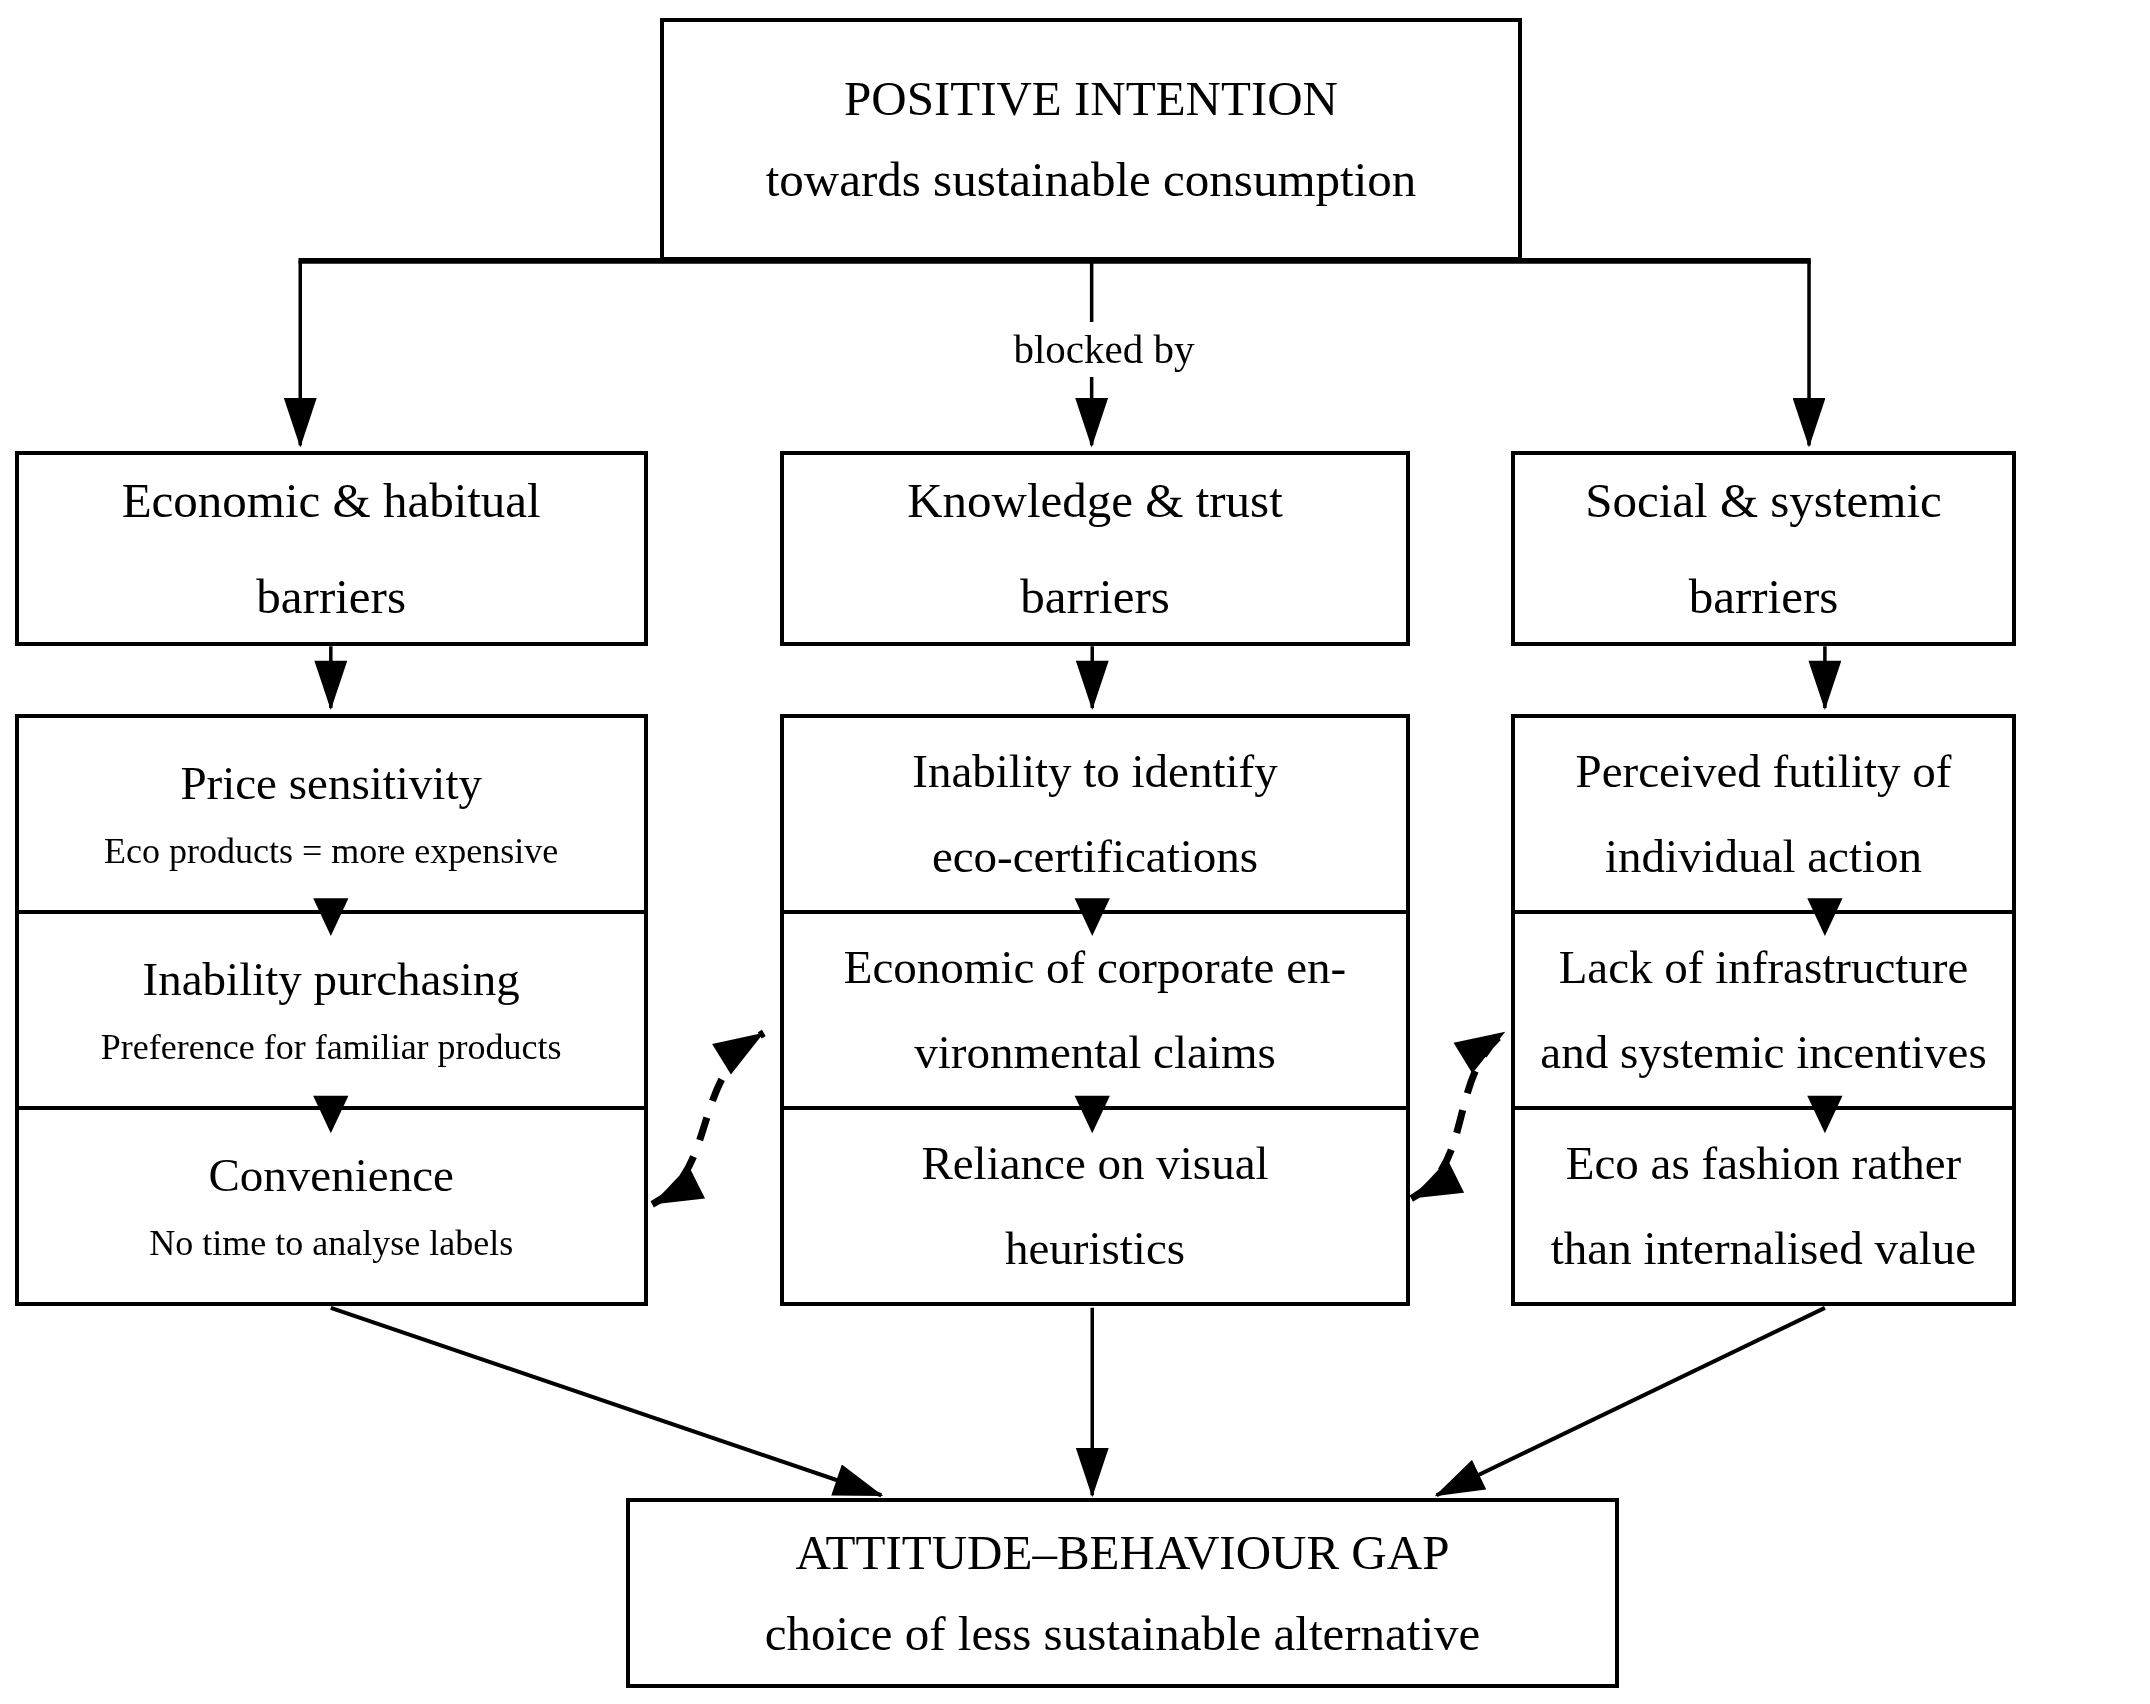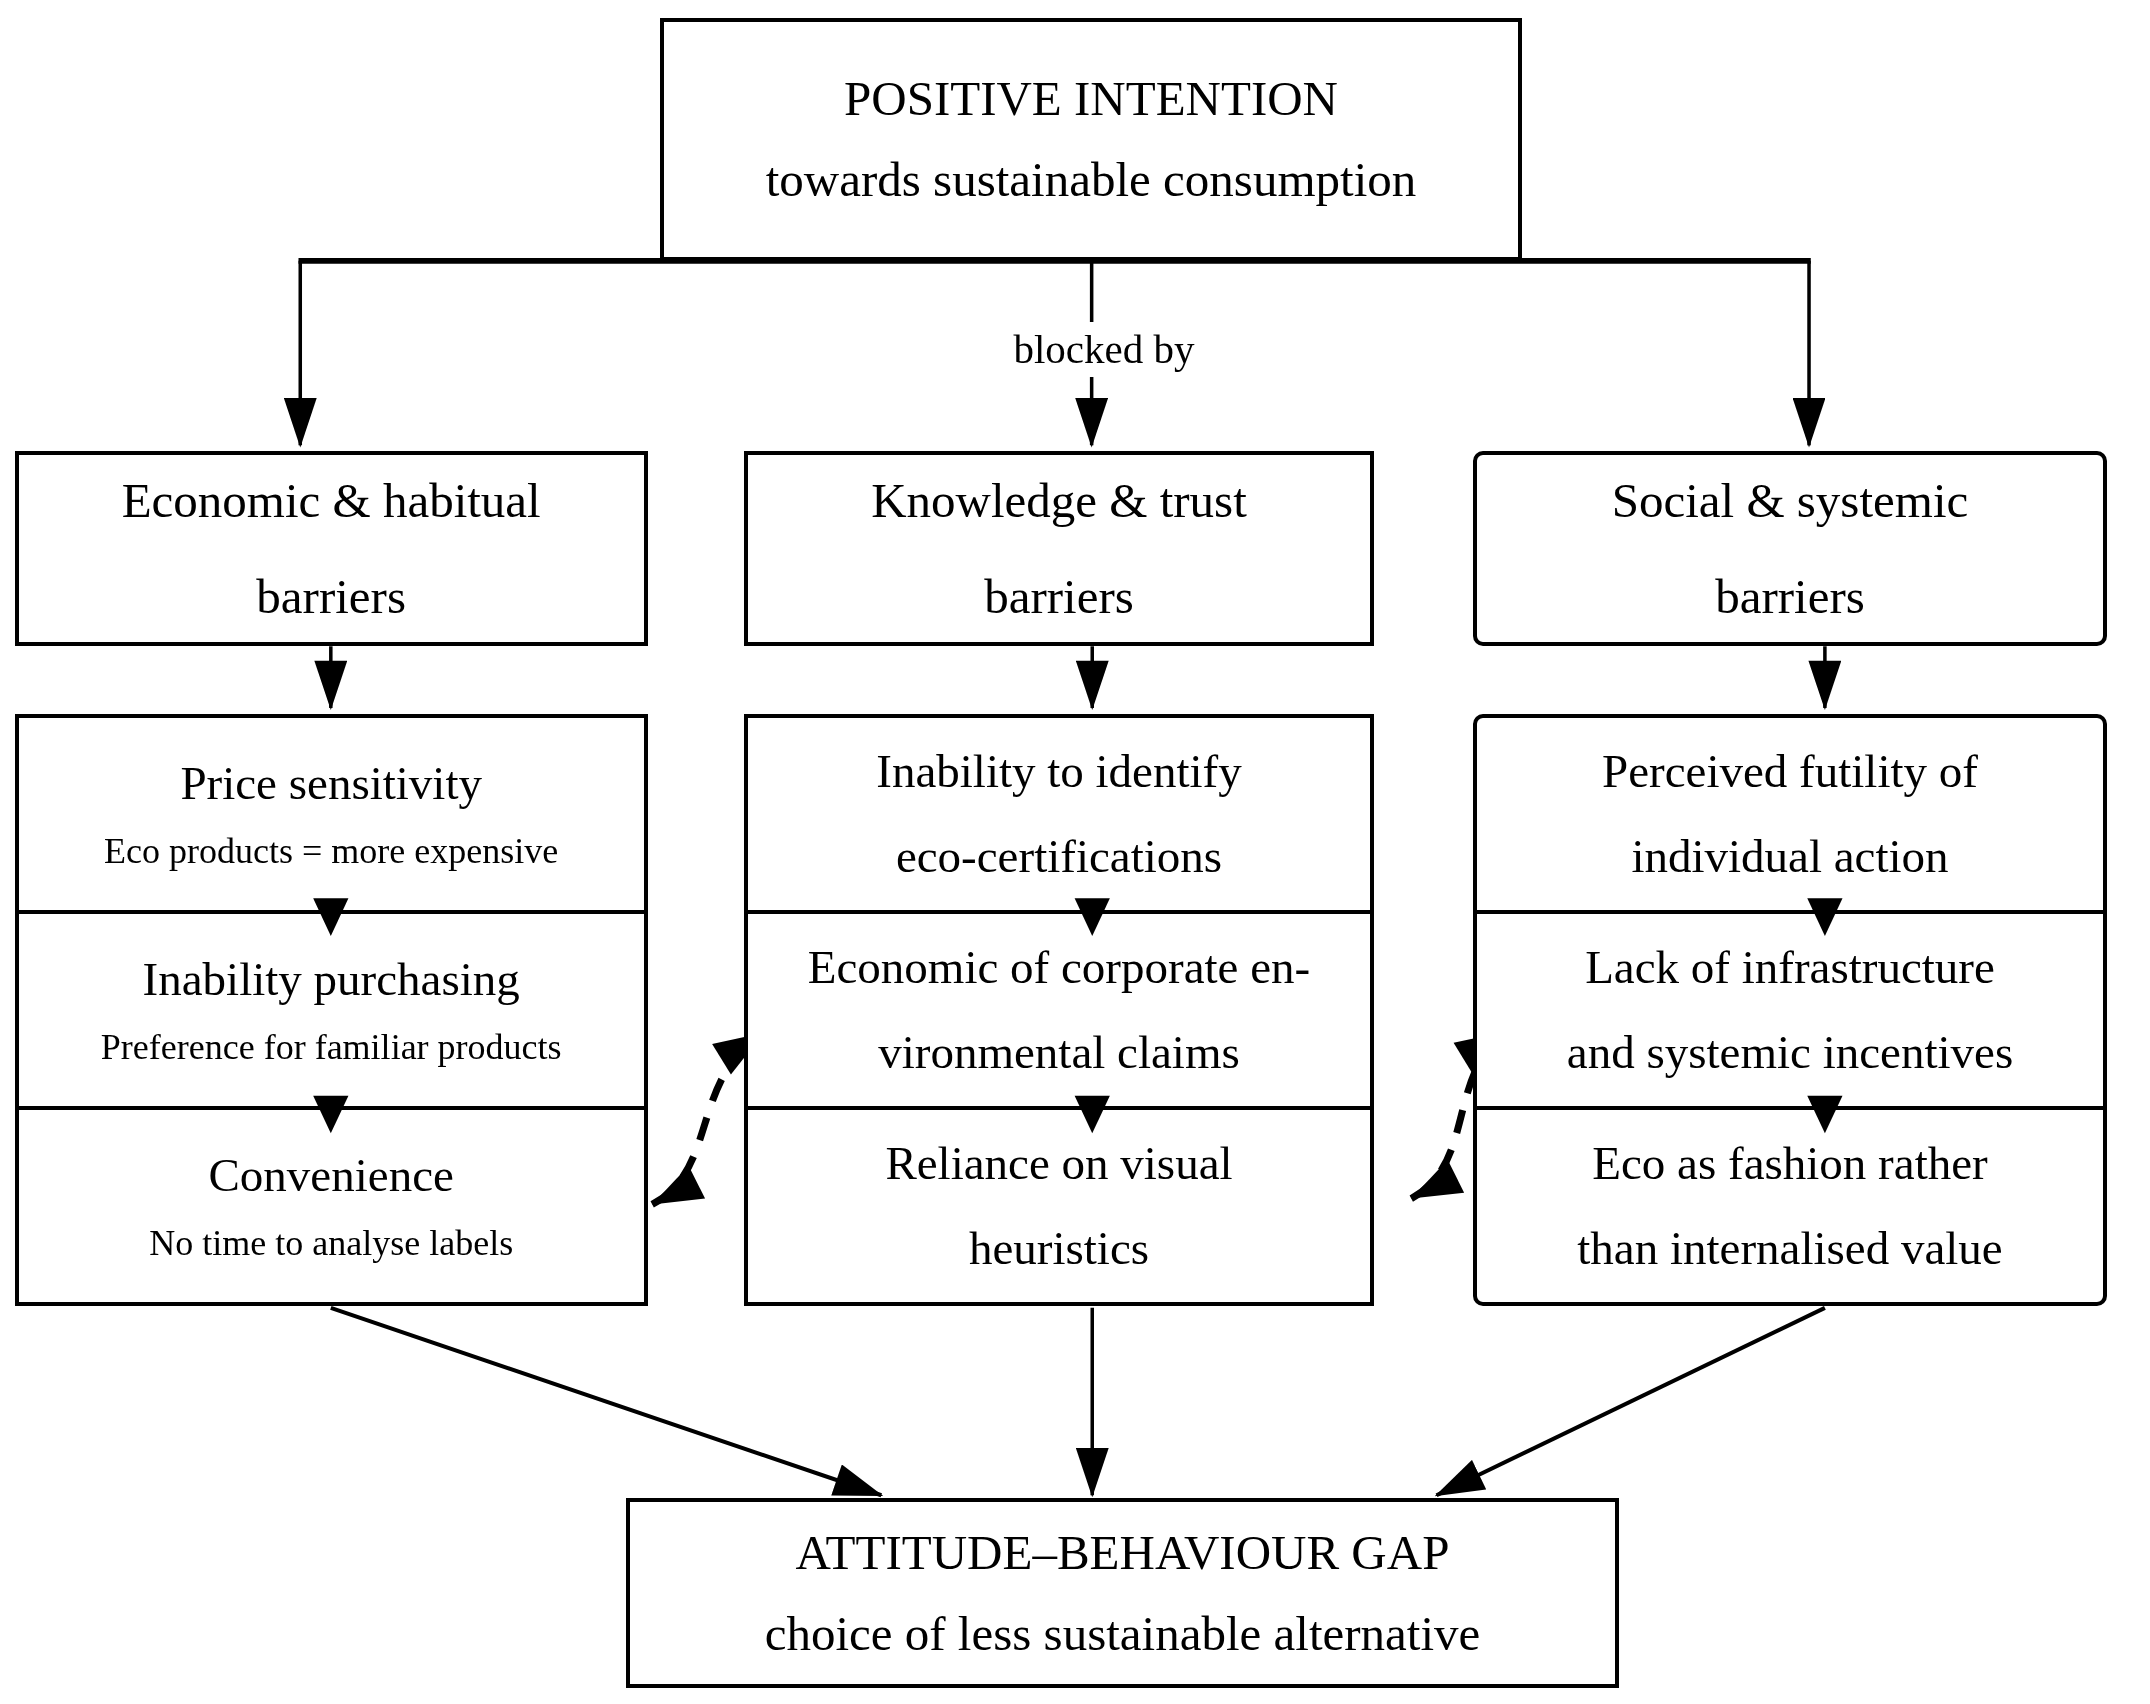--- a/index.html
+++ b/index.html
@@ -15,22 +15,22 @@
   .stack{position:absolute;border:4.1px solid #000;background:#fff;box-sizing:border-box;
          display:flex;flex-direction:column;z-index:1;}
   .cell{flex:1 1 0;display:flex;flex-direction:column;align-items:center;justify-content:center;
         gap:26px;text-align:center;}
   .cell + .cell{border-top:4.1px solid #000;}
   .big-line{font-size:49px;line-height:1;white-space:nowrap;}
   .box-top{left:660px;top:17.6px;width:862px;height:243px;gap:32px;}
   .hdr{top:451px;height:195px;gap:47px;}
   .hdr-line{font-size:49px;line-height:1;white-space:nowrap;}
   #hdr-econ,#stack-econ{left:14.7px;width:633px;}
-  #hdr-know,#stack-know{left:744px;width:630px;}
-  #hdr-soc,#stack-soc{left:1473px;width:634px;border-radius:10px;}
+  #hdr-know,#stack-know{left:780px;width:630px;}
+  #hdr-soc,#stack-soc{left:1511px;width:505px;}
   .stack{top:714px;height:592px;}
   .cell-title{font-size:47px;line-height:1;white-space:nowrap;}
   .cell-sub{font-size:36px;line-height:1;white-space:nowrap;}
   .twoline{gap:38px;}
   #blocked-label{position:absolute;left:1104px;top:322px;transform:translateX(-50%);
                  background:#fff;padding:7px 17.6px;font-size:41px;line-height:1;
                  z-index:3;white-space:nowrap;}
   .box-gap{left:626px;top:1498px;width:993px;height:190px;gap:32px;}
 </style>
 </head>

